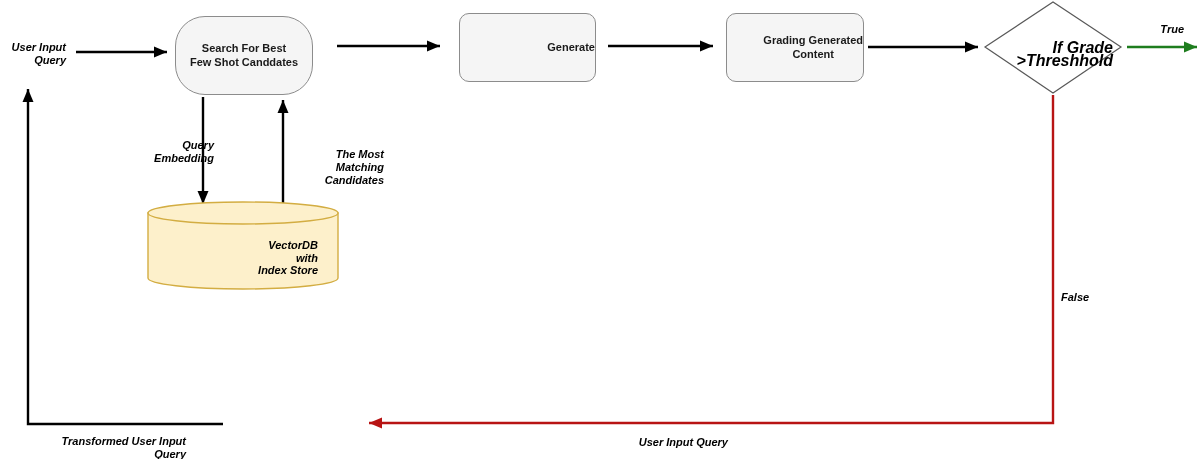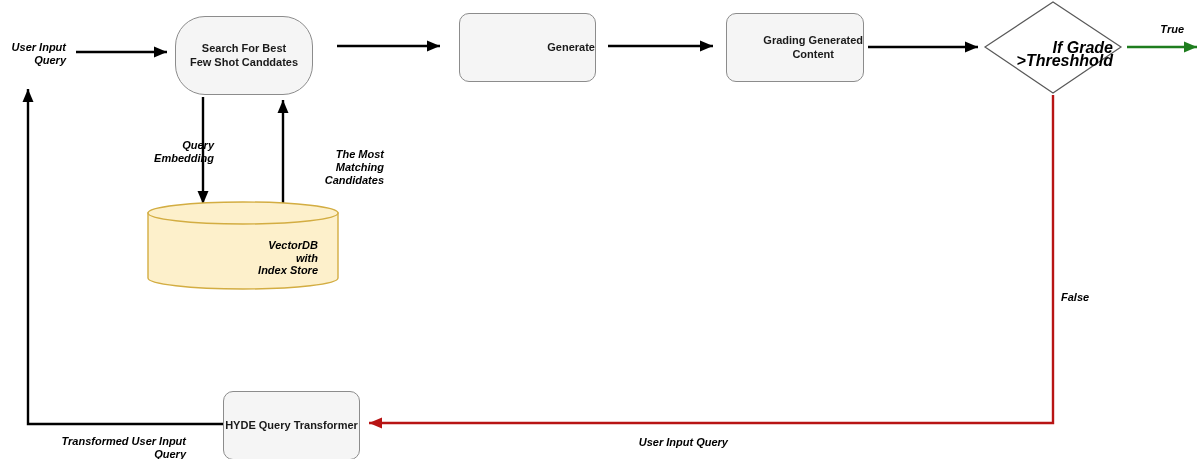--- a/index.html
+++ b/index.html
@@ -87,23 +87,20 @@
     <span>Search For Best
 Few Shot Canddates</span>
   </div>
   <div class="node" id="node-generate" style="background: rgb(245, 245, 245); border-color: rgb(140, 140, 140); justify-content: flex-end;">
     <span>Generate</span>
   </div>
   <div class="node" id="node-grading" style="background: rgb(245, 245, 245); border-color: rgb(140, 140, 140);">
     <span>Grading Generated
 Content</span>
   </div>
-  <div class="node" id="node-hyde" style="background: rgb(245, 245, 245); border-color: rgb(140, 140, 140);">
-    <span>HYDE Query Transformer</span>
-  </div>
 
   <div class="freelabel" id="lbl-decision">If Grade &gt;Threshhold</div>
   <div class="freelabel" id="lbl-vectordb">VectorDB
 with
 Index Store</div>
 
   <div class="freelabel" id="lbl-user-input-start">User Input
 Query</div>
   <div class="freelabel" id="lbl-query-embedding">Query
 Embedding</div>

